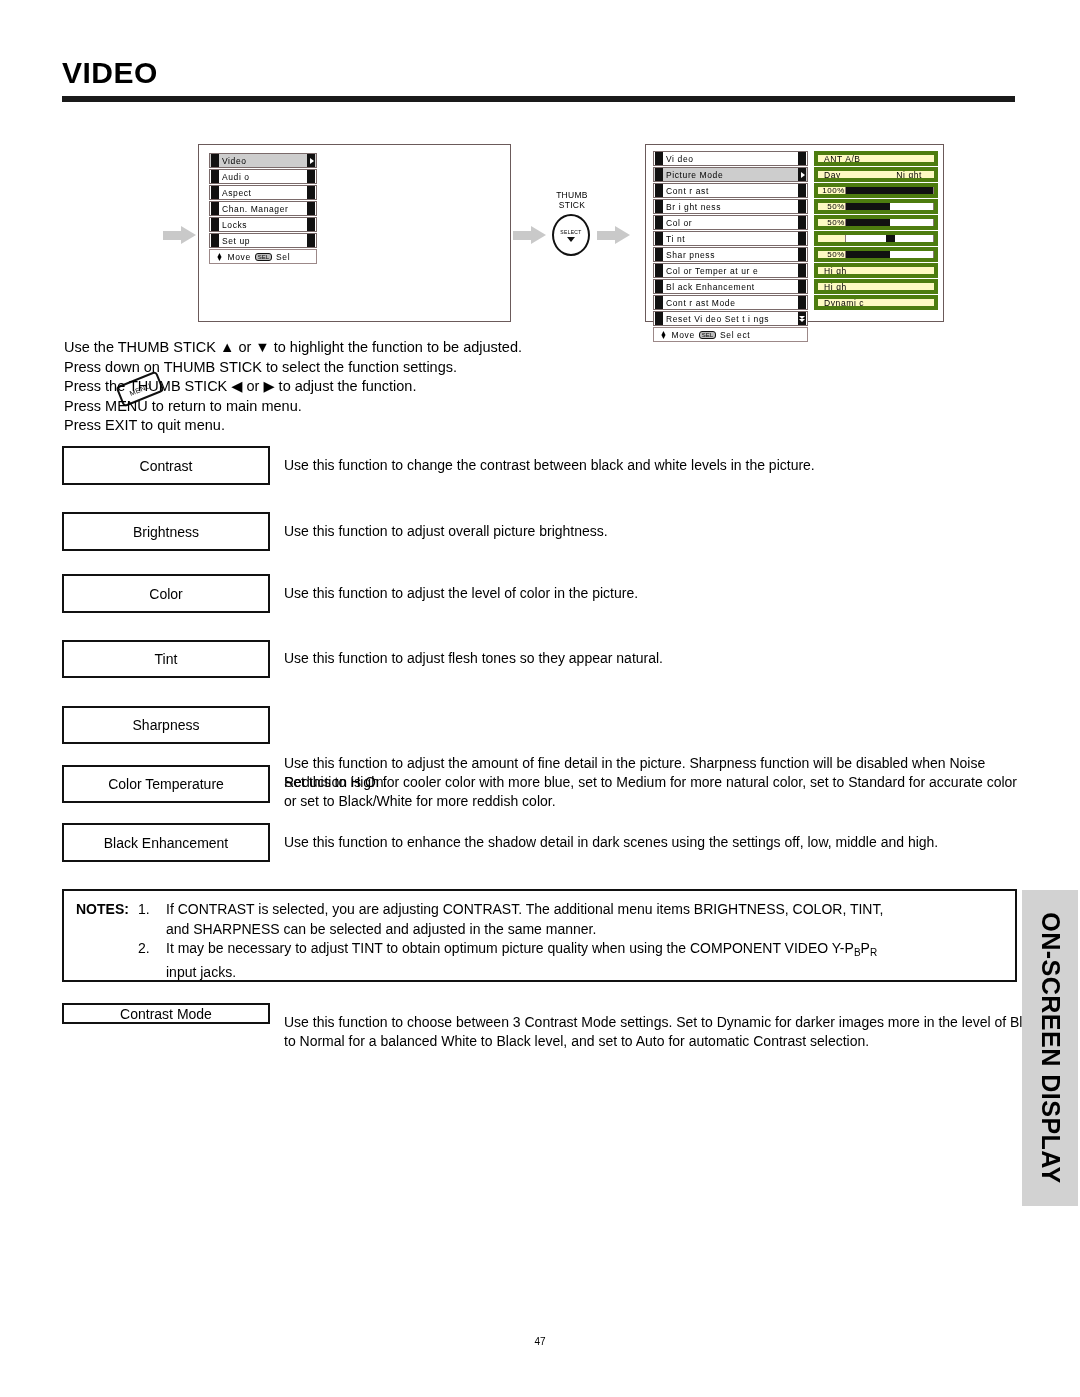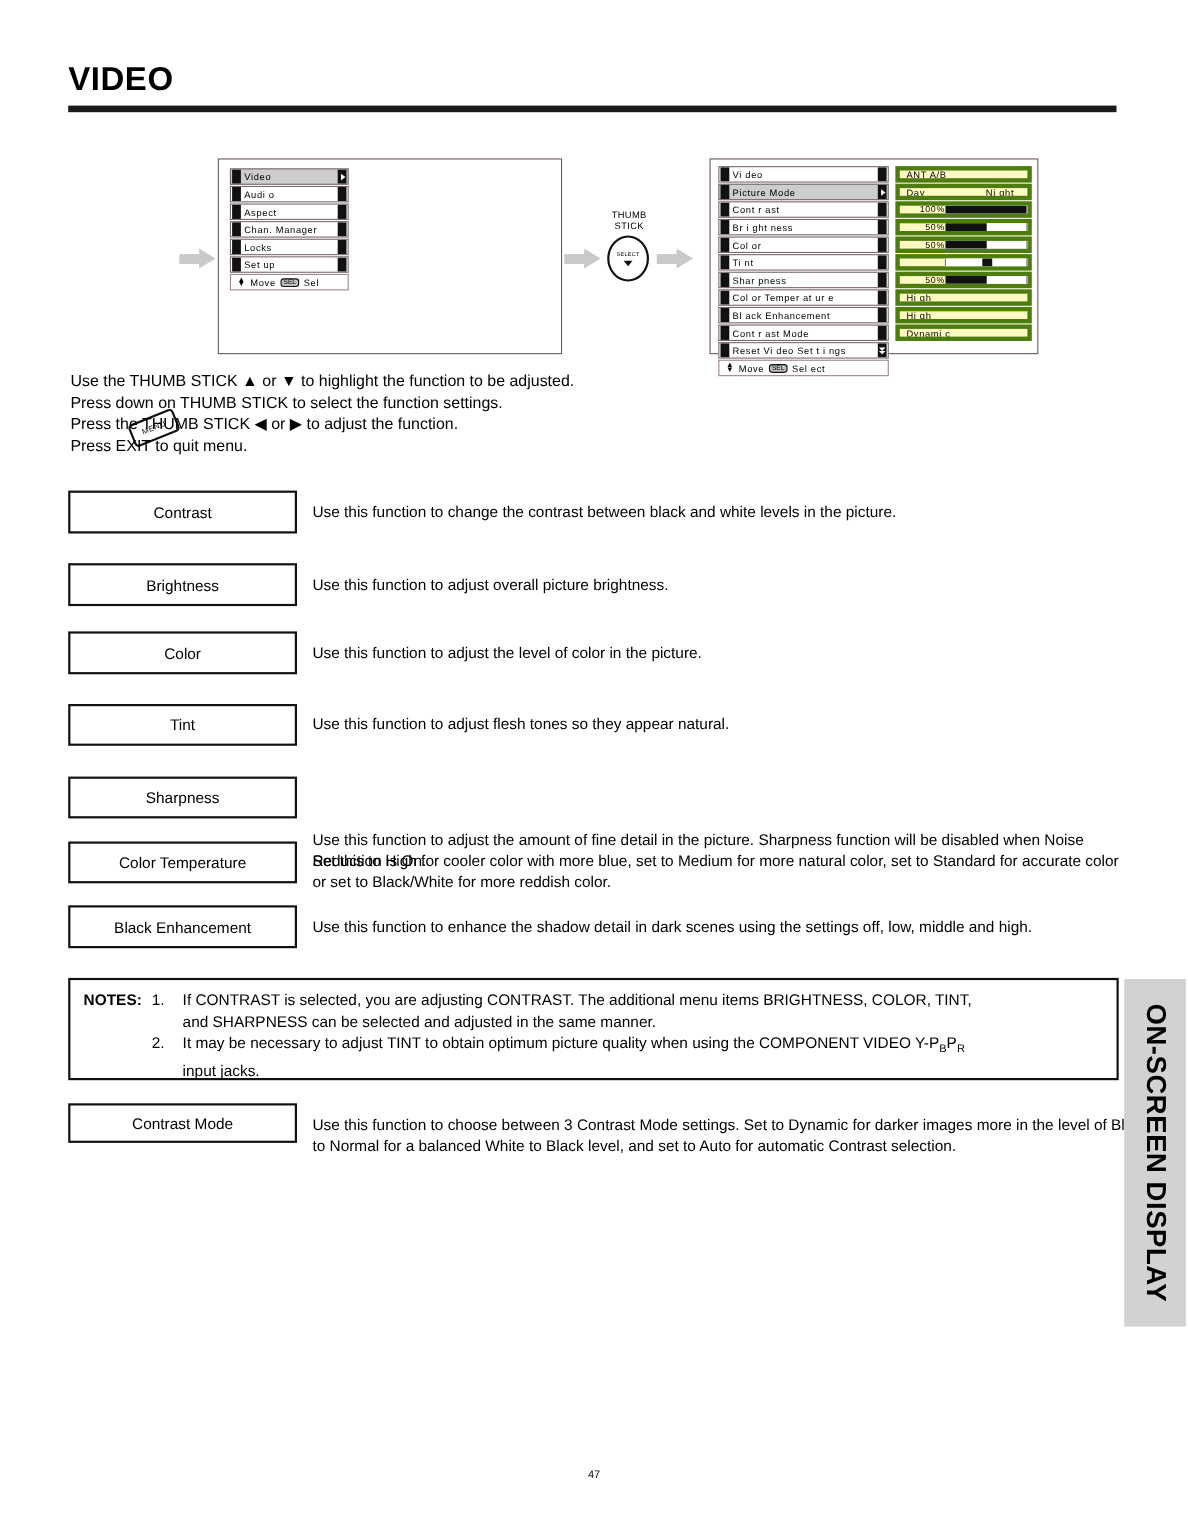--- a/index.html
+++ b/index.html
@@ -144,21 +144,21 @@
     display: flex;
     align-items: center;
     font-size: 8.5px;
     letter-spacing: 0.6px;
     padding-left: 6px;
     white-space: nowrap;
     overflow: hidden;
     text-align: right;
   }
   .vbox.daynight { justify-content: space-between; padding-right: 12px; }
-  .vbox.bar { padding-left: 17px; }
+  .vbox.bar { padding-left: 3px; }
   .pct { font-size: 8px; width: 24px; flex: 0 0 auto; }
   .track {
     position: relative;
     flex: 1 1 auto;
     height: 11px;
     border: 1px solid #8a7878;
     background: #ffffff;
   }
   .track .fill { position: absolute; left: 0; top: 0; bottom: 0; background: #111111; }
   .track .knob { position: absolute; top: 0; bottom: 0; width: 9px; background: #111111; }
@@ -525,20 +525,21 @@
       </div>
 
     </div>
   </div>
 </div>
 
 <div id="instructions">
   <div>Use the THUMB STICK ▲ or ▼ to highlight the function to be adjusted.</div>
   <div>Press down on THUMB STICK to select the function settings.</div>
   <div>Press the THUMB STICK ◀ or ▶ to adjust the function.</div>
+  <div>Press MENU to return to main menu.</div>
   <div>Press EXIT to quit menu.</div>
 </div>
 
 <div class="frow" style="top:446px;">
   <div class="fbox" style="height:39px;">
     <span>Contrast</span>
   </div>
   <div class="fdesc" style="top:10px;">Use this function to change the contrast between black and white levels in the picture.</div>
 </div>
 
@@ -594,21 +595,21 @@
     <div class="note-indent">and SHARPNESS can be selected and adjusted in the same manner.</div>
     <div class="note-line" style="margin-left:62px;">
       <span class="note-num">2.</span>
       <span><span>It may be necessary to adjust TINT to obtain optimum picture quality when using the COMPONENT VIDEO Y-P</span><sub>B</sub><span>P</span><sub>R</sub></span>
     </div>
     <div class="note-indent">input jacks.</div>
   </div>
 </div>
 
 <div class="frow" style="top:1003px;">
-  <div class="fbox" style="height:36px;">
+  <div class="fbox" style="height:21px;">
     <span>Contrast Mode</span>
   </div>
   <div class="fdesc" style="top:10px; width:795px;">Use this function to choose between 3 Contrast Mode settings.  Set to Dynamic for darker images more in the level of Black, set to Normal for a balanced White to Black level, and set to Auto for automatic Contrast selection.</div>
 </div>
 
 <div id="side-tab">
   <span id="side-tab-text">ON-SCREEN DISPLAY</span>
 </div>
 
 <div id="page-number">47</div>

